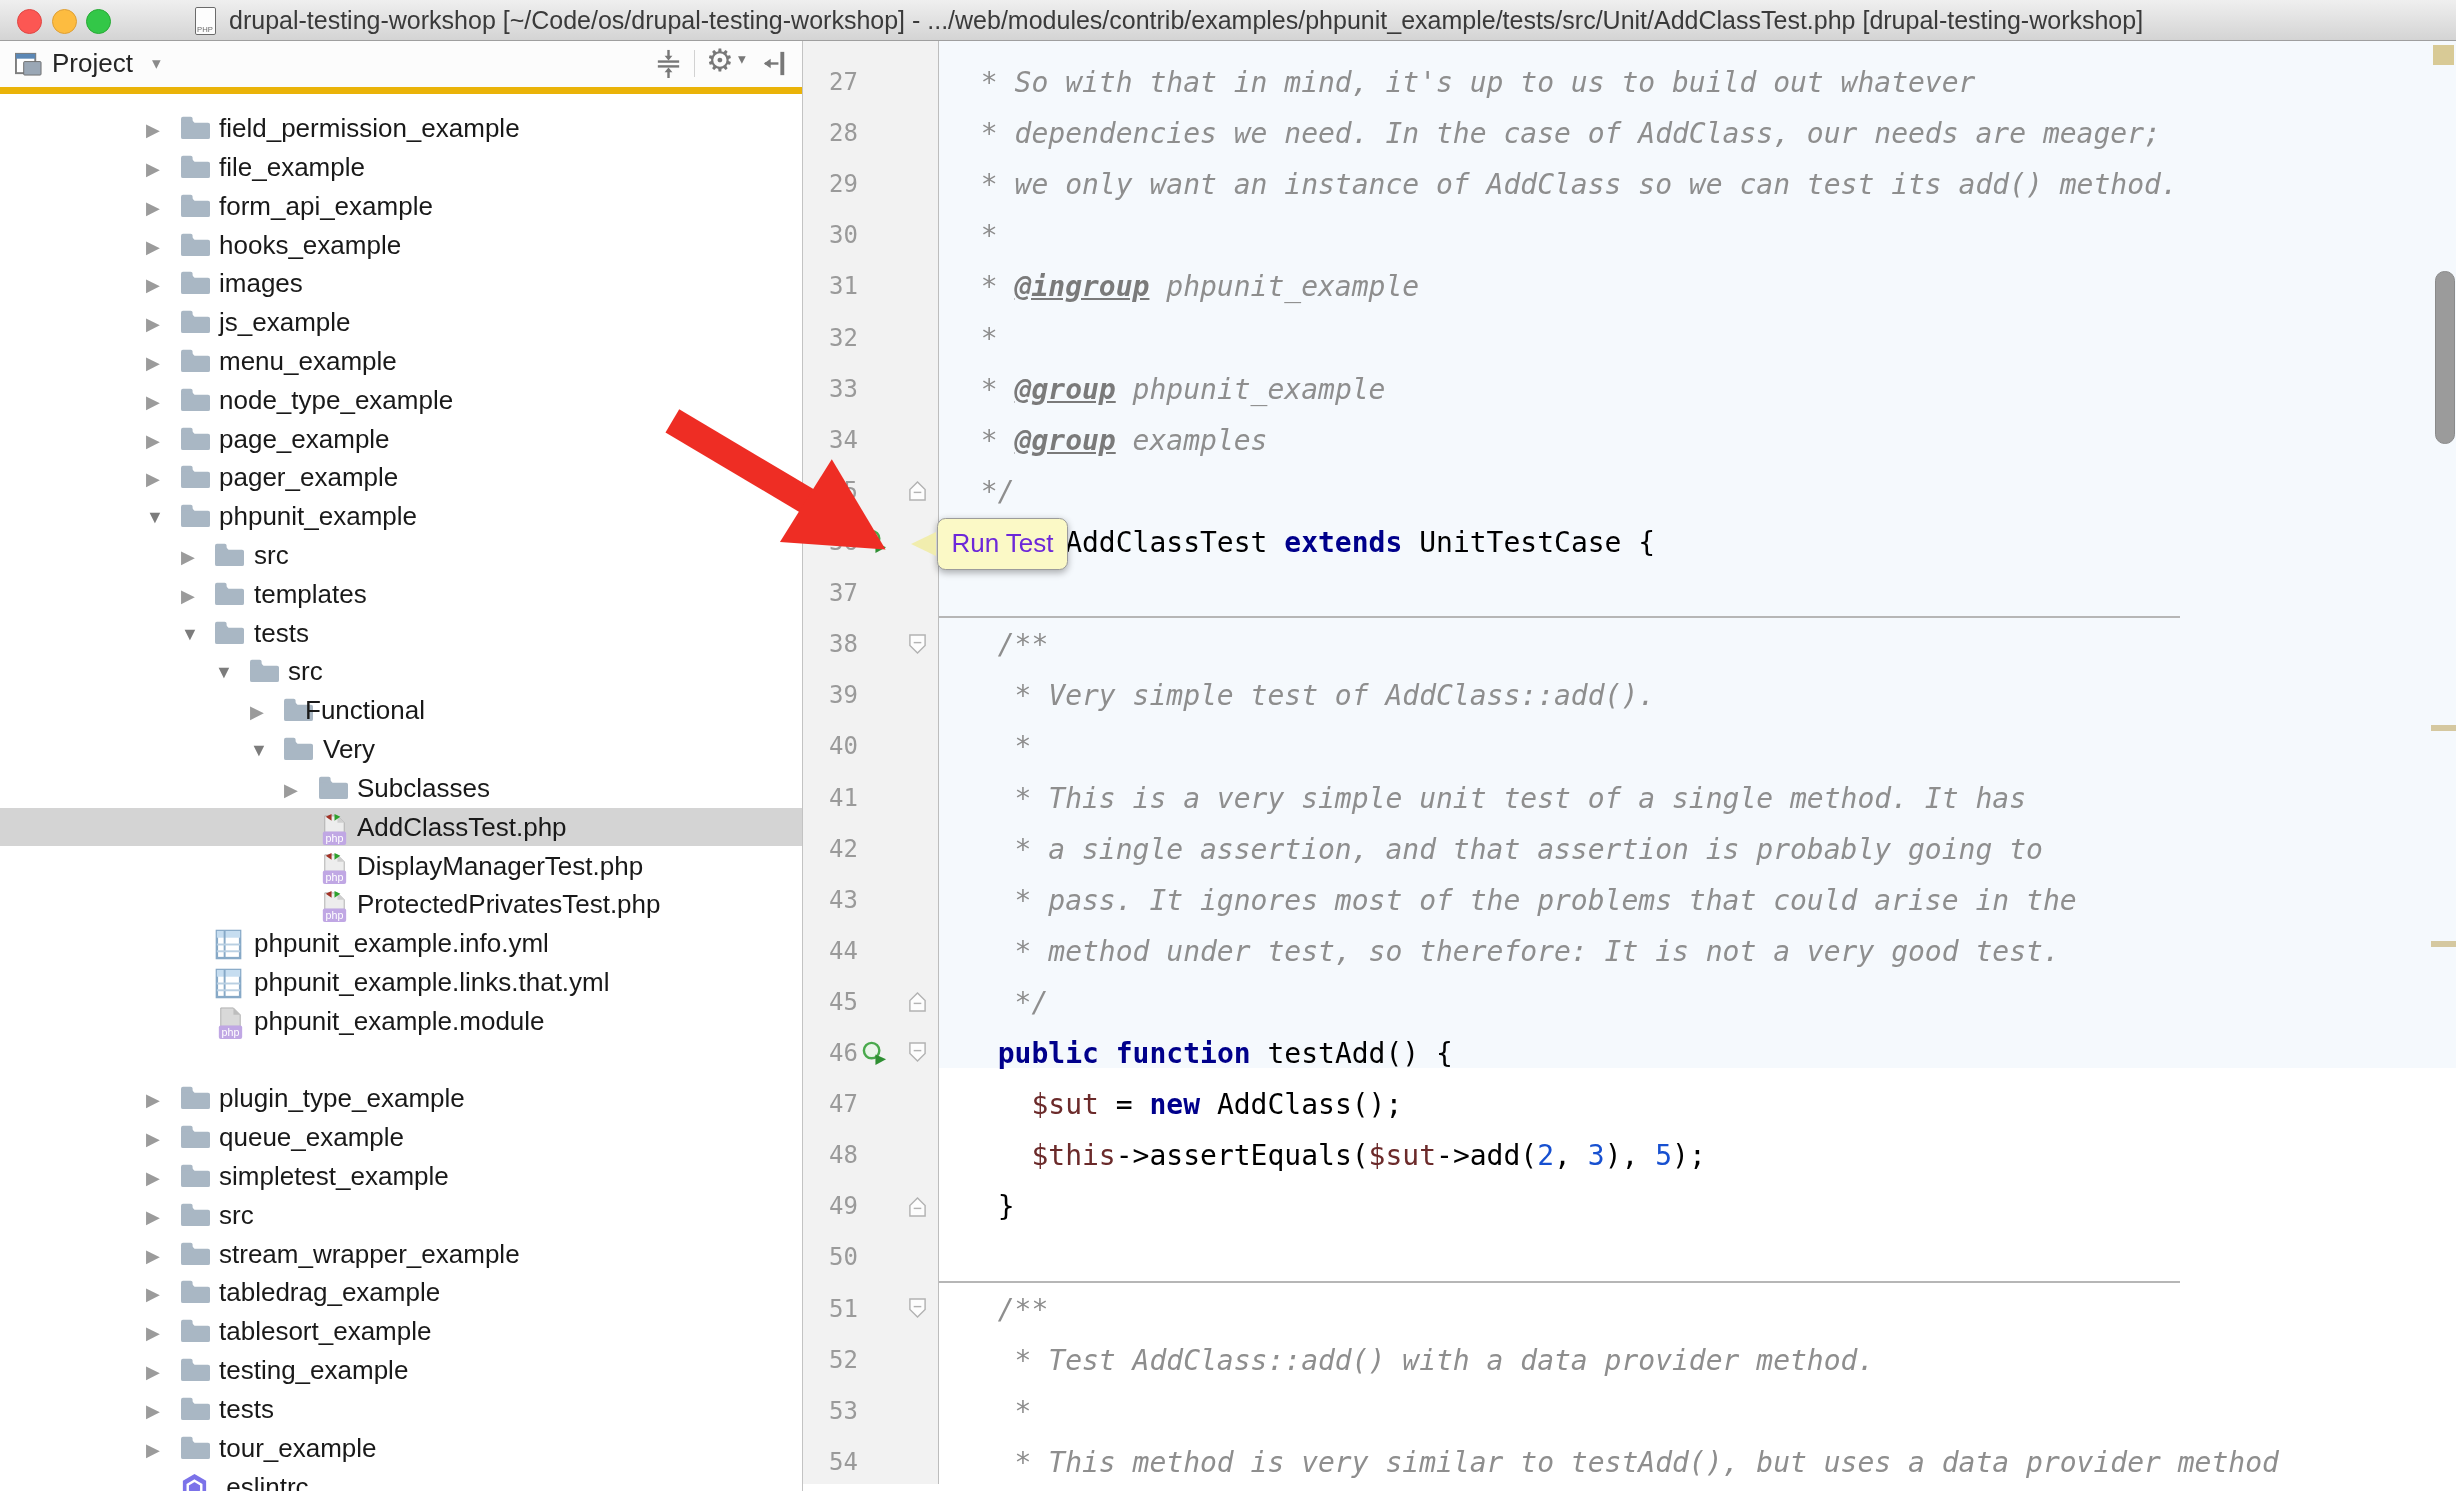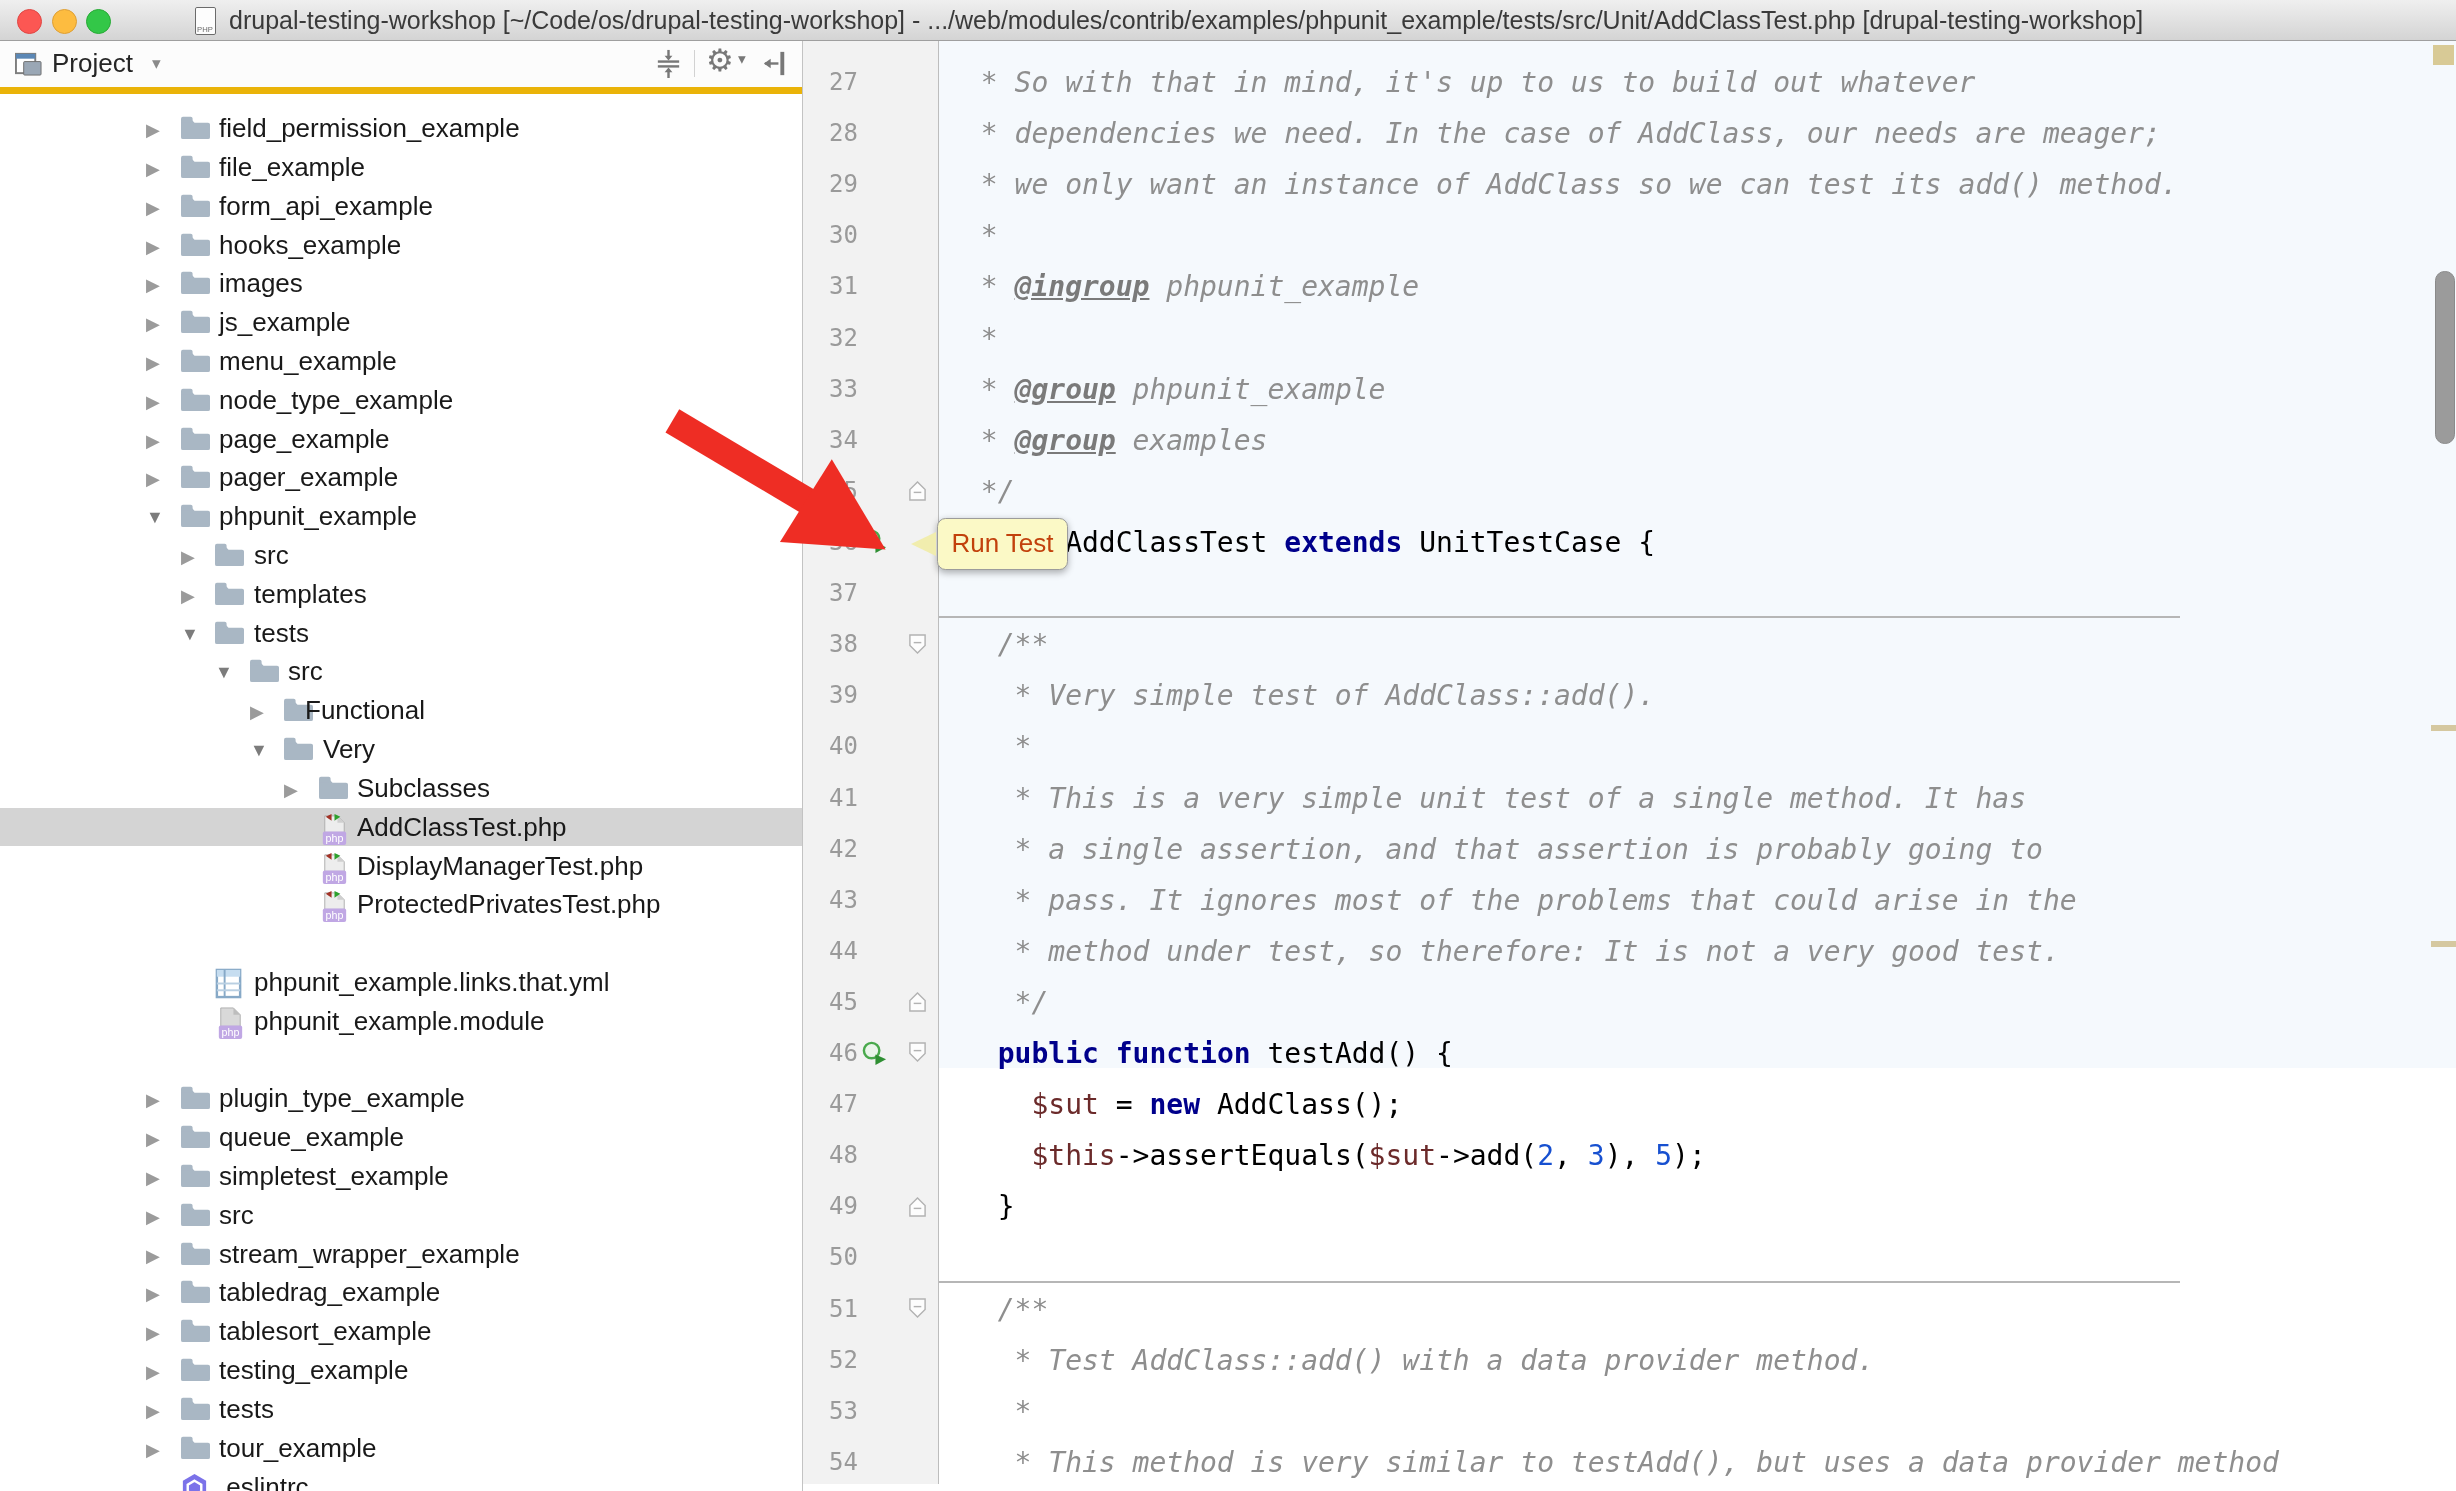--- a/index.html
+++ b/index.html
@@ -47,21 +47,21 @@
     font-family:"DejaVu Sans Mono",monospace;font-size:28px;color:#000;}
   .cline .c{color:#8e8e8e;font-style:italic;}
   .cline .t{color:#7a7a7a;font-style:italic;font-weight:bold;text-decoration:underline;}
   .cline .k{color:#00008b;font-weight:bold;}
   .cline .v{color:#6b2a2a;}
   .cline .n{color:#1750d0;}
   .msep{position:absolute;left:136px;width:1241px;height:1.9px;background:#b6b6b6;}
   
   #run-tooltip{position:absolute;left:134px;top:486px;width:129px;height:50px;z-index:20;
     background:#fbf9c6;border:1.9px solid #9c9c9c;border-radius:8.6px;box-shadow:0 2.9px 7.7px rgba(0,0,0,.3);
-    font-size:26px;color:#c2410c;text-align:center;line-height:48px;}
+    font-size:26px;color:#6d28d9;text-align:center;line-height:48px;}
   #tooltip-notch{position:absolute;left:108px;top:500px;width:0;height:0;z-index:21;
     border-top:12.5px solid transparent;border-bottom:12.5px solid transparent;border-right:25px solid #f1edae;}
   
   #stripe-square{position:absolute;left:2433px;top:45px;width:21px;height:20px;background:#d8ca96;z-index:5;}
   #vscroll{position:absolute;left:2435px;top:271px;width:18px;height:171px;border-radius:9.6px;
     background:#9b9b9b;border:1px solid #8a8a8a;z-index:5;}
   .stripe-mark{position:absolute;left:2431px;width:26px;height:5.8px;background:#d5c8a0;z-index:5;}
   
   #red-arrow{position:absolute;left:0;top:0;z-index:60;pointer-events:none;}
 </style>
@@ -266,20 +266,30 @@
         <div class="trow" style="top: 798px;">
           <span class="ticon" style="left:317px"><svg width="35" height="35" viewBox="0 0 36 36">
               <path d="M8,4 h13 l7,7 v10 h-20 z" fill="#ededed" stroke="#b0b0b0"></path>
               <path d="M21,4 l7,7 h-7 z" fill="#cfcfcf"></path>
               <polygon points="9,5 15,2 15,9" fill="#a23327"></polygon>
               <polygon points="18,2 24,5 18,9" fill="#2da12d"></polygon>
               <rect x="6" y="20" width="24" height="14" rx="2" fill="#c0a7e4"></rect>
               <text x="18" y="31" font-size="11" fill="#fff" text-anchor="middle" font-family="Liberation Sans,sans-serif">php</text>
             </svg></span>
           <span class="tlabel" style="left:357px">ProtectedPrivatesTest.php</span>
+        </div>
+        <div class="trow" style="top: 837px;">
+          <span class="ticon" style="left:213px"><svg width="31" height="33" viewBox="0 0 32 34">
+              <rect x="4" y="3" width="24" height="28" fill="#ffffff" stroke="#87a9c7" stroke-width="2.5"></rect>
+              <rect x="4" y="3" width="24" height="7" fill="#c6ddf0"></rect>
+              <line x1="12" y1="3" x2="12" y2="31" stroke="#87a9c7" stroke-width="2"></line>
+              <line x1="4" y1="17" x2="28" y2="17" stroke="#b9cfe2" stroke-width="2"></line>
+              <line x1="4" y1="24" x2="28" y2="24" stroke="#b9cfe2" stroke-width="2"></line>
+            </svg></span>
+          <span class="tlabel" style="left:254px">phpunit_example.info.yml</span>
         </div>
         <div class="trow" style="top: 876px;">
           <span class="ticon" style="left:213px"><svg width="31" height="33" viewBox="0 0 32 34">
               <rect x="4" y="3" width="24" height="28" fill="#ffffff" stroke="#87a9c7" stroke-width="2.5"></rect>
               <rect x="4" y="3" width="24" height="7" fill="#c6ddf0"></rect>
               <line x1="12" y1="3" x2="12" y2="31" stroke="#87a9c7" stroke-width="2"></line>
               <line x1="4" y1="17" x2="28" y2="17" stroke="#b9cfe2" stroke-width="2"></line>
               <line x1="4" y1="24" x2="28" y2="24" stroke="#b9cfe2" stroke-width="2"></line>
             </svg></span>
           <span class="tlabel" style="left:254px">phpunit_example.links.that.yml</span>

